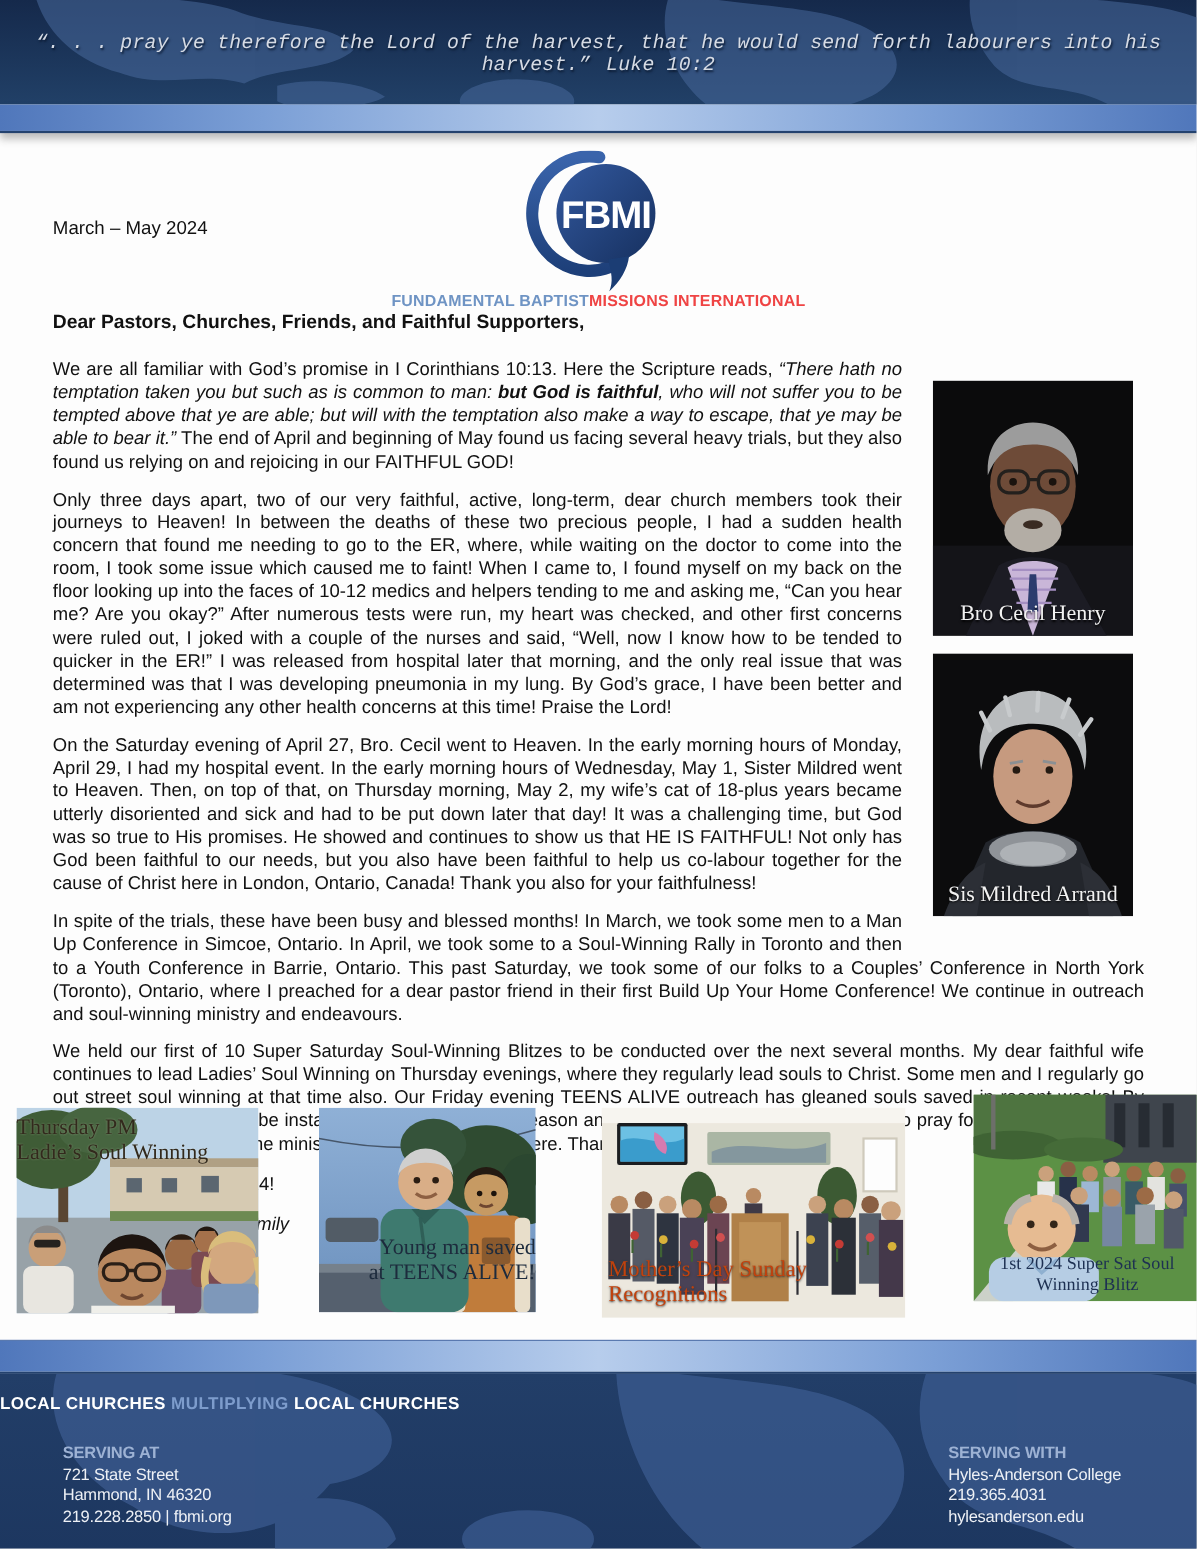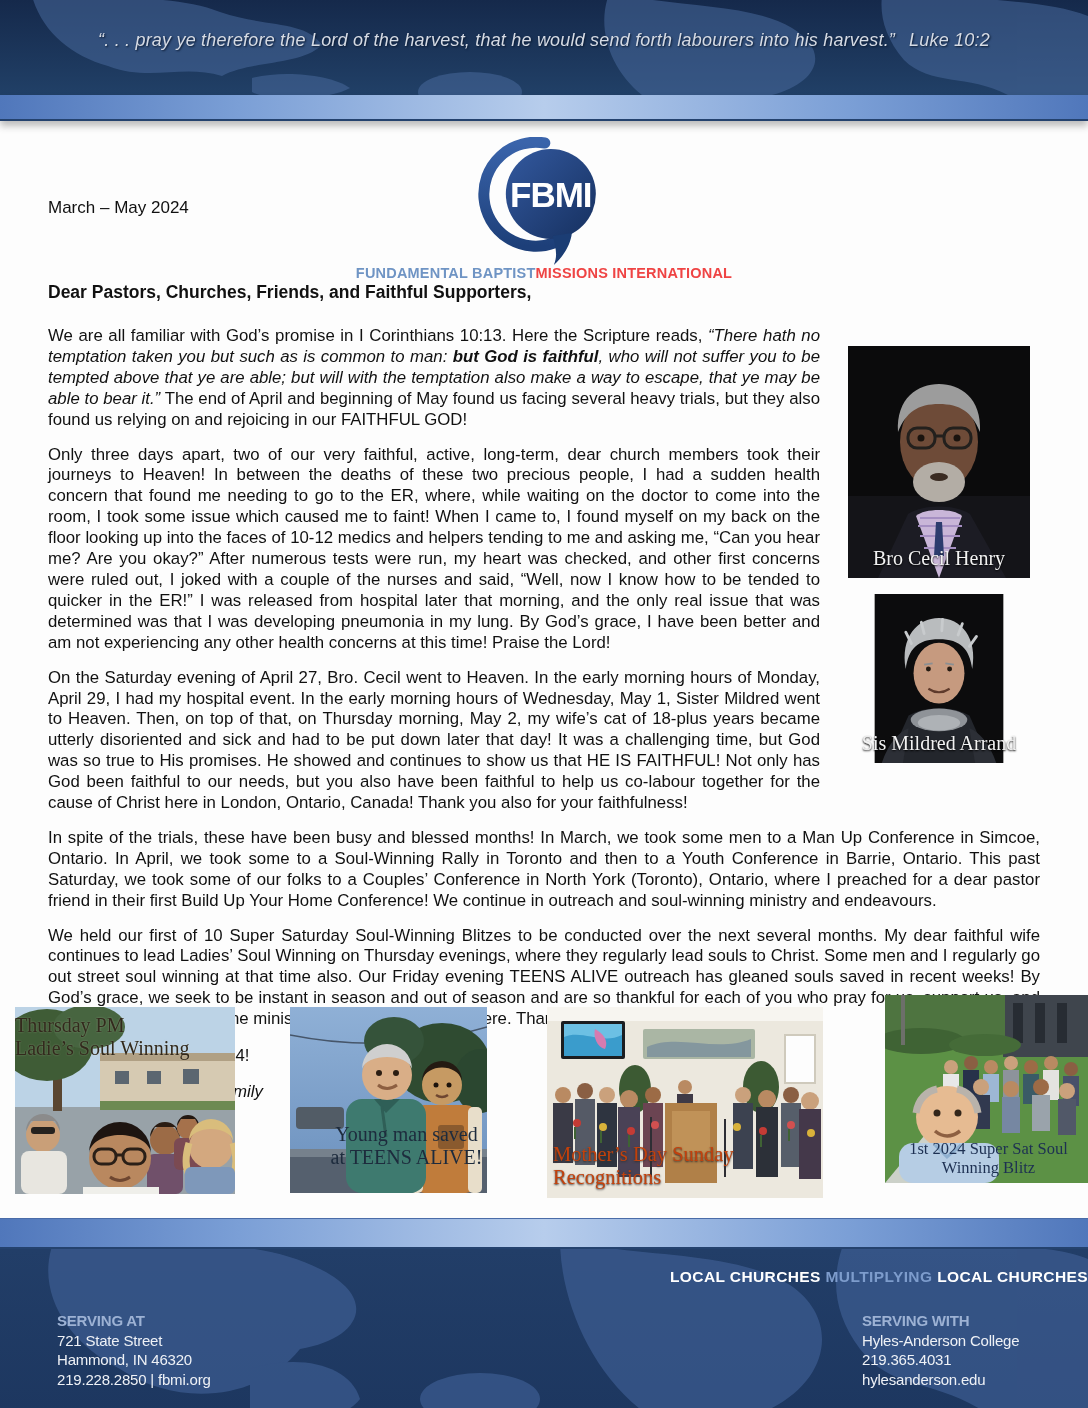--- a/index.html
+++ b/index.html
@@ -3,21 +3,21 @@
 <meta charset="utf-8">
 <style>
   html,body{margin:0;padding:0;background:#e9e9e9;}
   .page{position:relative;width:1088px;height:1408px;margin:0 auto;background:#fdfdfd;
         font-family:"Liberation Sans",sans-serif;color:#111;overflow:hidden;}
 
   
   .top-banner{position:relative;height:95px;background:linear-gradient(#15294b,#214067);overflow:hidden;}
   .map-svg{position:absolute;inset:0;width:100%;height:100%;}
   .banner-quote{position:relative;z-index:2;padding-top:30px;text-align:center;
-    font-style:italic;font-size:18px;color:#d6dbe4;text-shadow:1px 1px 2px #0b1a32;letter-spacing:.2px;}
+    font-style:italic;font-size:18px;color:#d6dbe4;text-shadow:1px 1px 2px #0b1a32;letter-spacing:.2px;font-family:Liberation Mono, monospace;}
   .banner-quote .ref{margin-left:14px;}
 
   .stripe{height:24px;border-bottom:2px solid #24426e;
     background:linear-gradient(90deg,#5077bb 0%,#7b9fd6 22%,#b7cdec 50%,#7b9fd6 78%,#5077bb 100%);}
   .stripe-top{box-shadow:0 5px 7px rgba(40,40,40,.30);position:relative;z-index:5;}
   .stripe-bottom{height:28px;border-top:1px solid #4a6ca8;}
 
   
   .content{position:relative;height:1097px;padding:0 48px;box-sizing:border-box;overflow:hidden;}
 
@@ -48,28 +48,28 @@
     font-family:"Liberation Serif",serif;font-size:20px;color:#f2f2f2;line-height:1;
     text-shadow:0 1px 2px #000;}
 
   
   .photo-strip{position:absolute;left:0;right:0;bottom:4px;display:flex;align-items:flex-start;}
   .strip-photo{position:relative;line-height:0;}
   .strip-photo svg{display:block;}
   .cap-serif{font-family:"Liberation Serif",serif;line-height:1.15;}
   .cap-top{position:absolute;top:7px;left:0;right:0;text-align:left;color:#32291c;
     font-size:20px;text-shadow:0 0 2px rgba(240,240,220,.35);}
-  .cap-low{position:absolute;bottom:24px;left:0;right:0;text-align:center;color:#1d2b3d;font-size:20px;padding-left:36px;}
+  .cap-low{position:absolute;bottom:24px;left:0;right:0;text-align:right;color:#1d2b3d;font-size:20px;padding-left:36px;}
   .cap-bl{position:absolute;bottom:8px;left:6px;right:4px;color:#c2410c;font-size:20.5px;
     text-shadow:0 1px 2px #333;}
   .cap-bot{position:absolute;bottom:5px;left:2px;right:2px;text-align:center;color:#1d3052;font-size:16.5px;}
 
   
   .page-footer{position:relative;height:160px;background:linear-gradient(#223e68,#1d3760);overflow:hidden;color:#eef1f6;}
-  .footer-tagline{position:relative;z-index:2;padding-top:19px;text-align:right;
+  .footer-tagline{position:relative;z-index:2;padding-top:19px;text-align:left;
     font-size:15.5px;font-weight:bold;letter-spacing:.4px;color:#ffffff;}
   .footer-tagline .hl{color:#7d9ccc;}
   .footer-col{position:absolute;z-index:2;top:62px;font-size:15px;line-height:19.5px;letter-spacing:-.2px;}
   .footer-col .col-heading{font-weight:bold;color:#9db2d4;}
   .col-1{left:57px;} .col-2{left:483px;} .col-3{left:862px;}
 </style>
 </head>
 <body>
 
 <div class="page">
@@ -136,21 +136,21 @@
             <ellipse cx="91" cy="131" rx="9" ry="4" fill="#3a2b22"></ellipse>
             <path d="M50,86 C48,52 70,38 91,38 C112,38 134,52 132,86 C124,66 112,58 91,58 C70,58 58,66 50,86 Z" fill="#9c9c9c"></path>
             <rect x="60" y="82" width="27" height="20" rx="9" fill="none" stroke="#23201d" stroke-width="3"></rect>
             <rect x="96" y="82" width="27" height="20" rx="9" fill="none" stroke="#23201d" stroke-width="3"></rect>
             <path d="M87,90 L96,90" stroke="#23201d" stroke-width="3"></path>
             <circle cx="73" cy="92" r="3.5" fill="#1a130e"></circle>
               <circle cx="109" cy="92" r="3.5" fill="#1a130e"></circle>
           </svg>
           <figcaption class="portrait-caption">Bro Cecil Henry</figcaption>
         </figure>
-        <figure class="portrait" style="height:169px">
+        <figure class="portrait" style="height:239px">
           <svg viewBox="0 0 182 239">
             <rect width="182" height="239" fill="#0c0c0d"></rect>
             <path d="M18,239 L48,172 C70,158 112,158 134,172 L164,239 Z" fill="#23262c"></path>
             <path d="M10,239 C20,210 34,196 48,190 L40,239 Z" fill="#2c2f36"></path>
             <path d="M172,239 C162,210 148,196 134,190 L142,239 Z" fill="#2c2f36"></path>
             <ellipse cx="91" cy="178" rx="40" ry="16" fill="#8f9398"></ellipse>
             <ellipse cx="91" cy="182" rx="30" ry="11" fill="#aeb2b6"></ellipse>
             <ellipse cx="91" cy="112" rx="36" ry="43" fill="#c69a7f"></ellipse>
             <path d="M44,106 C36,62 60,34 91,34 C122,34 146,62 138,106 C134,78 122,64 91,64 C60,64 48,78 44,106 Z" fill="#b9bcbe"></path>
             <path d="M52,70 L44,54 M70,56 L66,40 M95,52 L96,36 M118,58 L124,42 M134,74 L144,60" stroke="#c8cbcd" stroke-width="4" stroke-linecap="round"></path>

